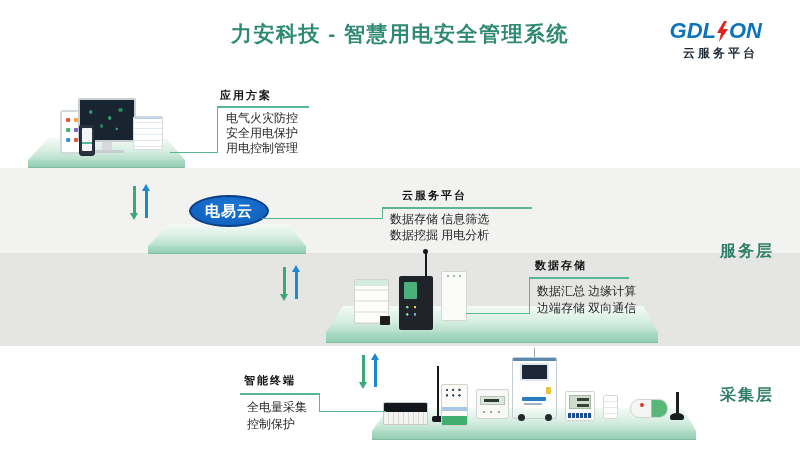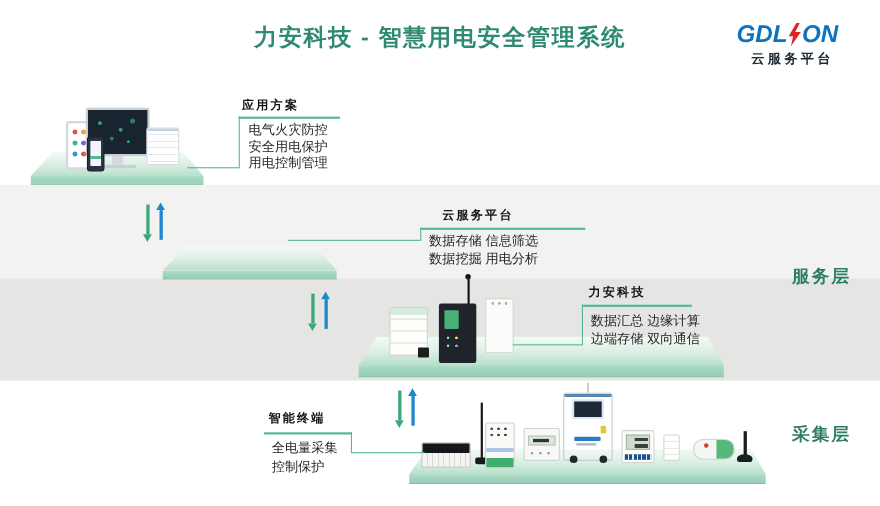--- a/index.html
+++ b/index.html
@@ -193,20 +193,23 @@
 
   <div class="abs" style="left:133px;top:184px;width:20px;height:36px;">
     <div class="arr arr-down" style="left:0;top:2px;height:27px;"></div>
     <div class="arr arr-up" style="left:12px;top:7px;height:27px;"></div>
   </div>
 
   <div class="platform" style="left:148px;top:224px;width:158px;">
     <div class="plat-top" style="height:22px;clip-path:polygon(13% 0,88% 0,100% 100%,0 100%);"></div>
     <div class="plat-front" style="height:7px;"></div>
   </div>
+  <div class="abs cloud">
+    <span>电易云</span>
+  </div>
 
   <div class="abs blk-title" style="left:386px;top:188px;margin-left:16px;">云服务平台</div>
   <div class="abs gline" style="left:382px;top:207px;width:150px;height:2px;"></div>
   <div class="abs gline" style="left:382px;top:207px;width:1px;height:12px;"></div>
   <div class="abs gline" style="left:262px;top:218px;width:120px;height:1px;"></div>
   <div class="abs blk-feat" style="left:390px;top:211px;line-height:16px;">
     <div>数据存储 信息筛选</div>
     <div>数据挖掘 用电分析</div>
   </div>
 
@@ -221,21 +224,21 @@
   </div>
   <div class="dev din1"></div>
   <div class="dev din1-clamp"></div>
   <div class="dev gw"></div>
   <div class="dev gw-label"></div>
   <div class="dev gw-lights"></div>
   <div class="dev gw-ant"></div>
   <div class="dev gw-ant-tip"></div>
   <div class="dev cab1"></div>
 
-  <div class="abs blk-title" style="left:535px;top:258px;">力安科技</div>
+  <div class="abs blk-title" style="left:535px;top:258px;">数据存储</div>
   <div class="abs gline" style="left:529px;top:277px;width:100px;height:2px;"></div>
   <div class="abs gline" style="left:529px;top:277px;width:1px;height:37px;"></div>
   <div class="abs gline" style="left:466px;top:313px;width:63px;height:1px;"></div>
   <div class="abs blk-feat" style="left:537px;top:283px;line-height:17px;">
     <div>数据汇总 边缘计算</div>
     <div>边端存储 双向通信</div>
   </div>
 
   <div class="abs" style="left:362px;top:353px;width:20px;height:36px;">
     <div class="arr arr-down" style="left:0;top:2px;height:27px;"></div>

